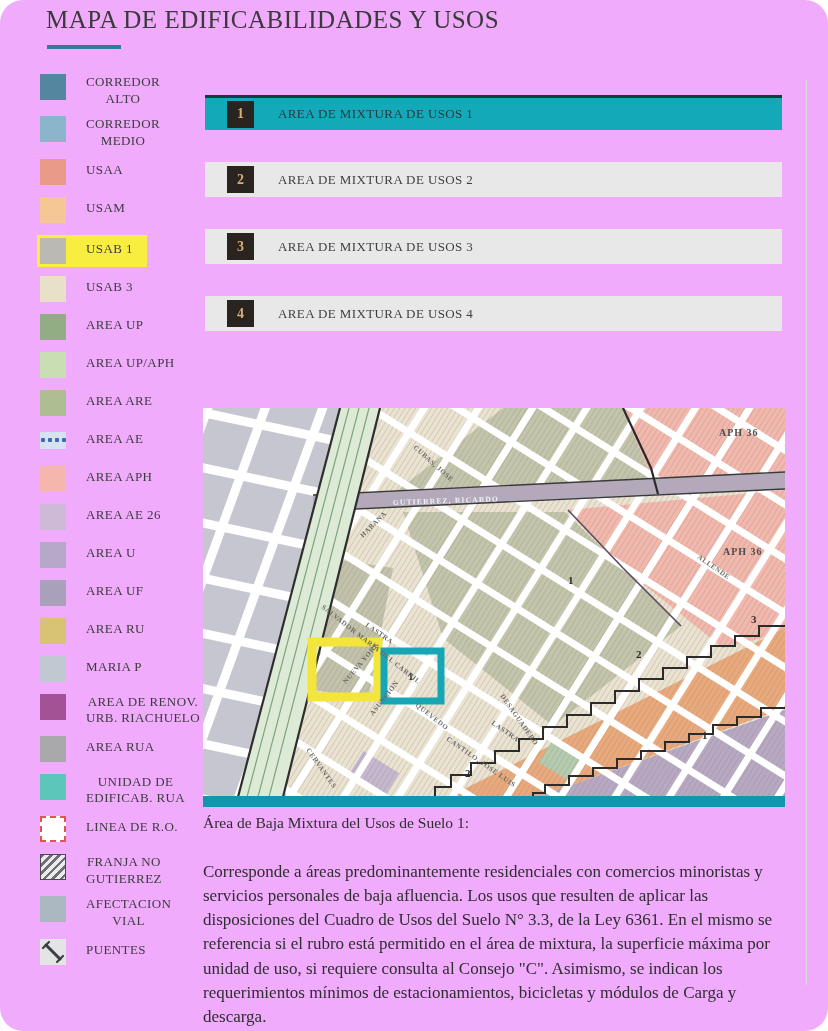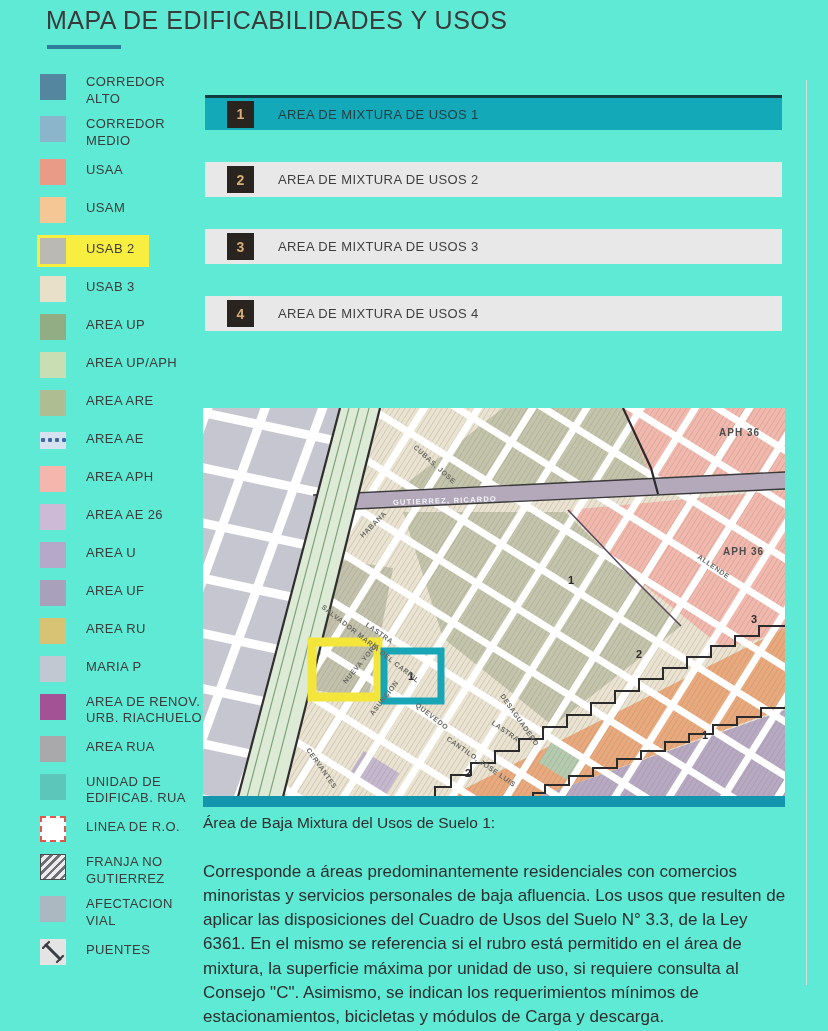--- a/index.html
+++ b/index.html
@@ -1,29 +1,29 @@
 <!DOCTYPE html>
 <html><head>
 <meta charset="utf-8">
 <style>
   html,body{margin:0;padding:0;background:#ffffff;}
   .page{
     position:relative; width:828px; height:1031px; overflow:hidden;
-    background:#5eead4; font-family:Liberation Sans, sans-serif; color:#3a3a3a;
+    background:#f0abfc; font-family:Liberation Serif, serif; color:#3a3a3a;border-radius:23px;
   }
   .page-edge{position:absolute; left:806px; top:80px; width:1px; height:905px; background:#dcdcdc;}
 
   
   .title{position:absolute; left:46px; top:6px; font-size:25px; letter-spacing:.5px; color:#3a3a3a; font-weight:400;}
   .title-underline{position:absolute; left:47px; top:45px; width:74px; height:4px; background:#2d7e99;}
 
   
   .legend{position:absolute; left:40px; top:74px; width:168px;}
   .legend-item{display:flex; align-items:flex-start; margin-bottom:12px; min-height:26px;}
-  .legend-item.two{margin-bottom:9px;}
+  .legend-item.two{margin-bottom:9px;text-align:center;}
   .legend-item.highlight{background:#f8ee3f; width:fit-content; padding:3px 14px 3px 3px; margin-left:-3px; margin-bottom:9px;}
   .swatch{flex:0 0 26px; width:26px; height:26px; margin-right:20px; position:relative;}
   .legend-label{font-size:13px; line-height:1.28; letter-spacing:.4px; color:#3c3c3c; white-space:pre-line; padding-top:3px;}
   .legend-item.two .legend-label{padding-top:0;}
   
   .swatch.dots{height:17px; margin-top:4px; background:#d7e2f1; display:flex; align-items:center; justify-content:center; gap:3px;}
   .swatch.dots i{width:4px; height:4px; background:#3f69ae; border-radius:1px; display:block;}
   .swatch.dashed{background:#fff; border:2px dashed #e0564a; box-sizing:border-box;}
   .swatch.hatch{background:repeating-linear-gradient(135deg,#6c7076 0 2.5px,#eceaea 2.5px 6px); border:1.5px solid #4a4a4a; box-sizing:border-box;}
   .swatch.bridge{background:#e4e4e4;}
@@ -72,21 +72,21 @@
       <div class="legend-item">
         <span class="swatch" style="background: rgb(233, 155, 135);"></span>
         <span class="legend-label">USAA</span>
       </div>
       <div class="legend-item">
         <span class="swatch" style="background: rgb(244, 199, 149);"></span>
         <span class="legend-label">USAM</span>
       </div>
       <div class="legend-item highlight">
         <span class="swatch" style="background: rgb(186, 185, 179);"></span>
-        <span class="legend-label">USAB 2</span>
+        <span class="legend-label">USAB 1</span>
       </div>
       <div class="legend-item">
         <span class="swatch" style="background: rgb(233, 224, 202);"></span>
         <span class="legend-label">USAB 3</span>
       </div>
       <div class="legend-item">
         <span class="swatch" style="background: rgb(146, 173, 131);"></span>
         <span class="legend-label">AREA UP</span>
       </div>
       <div class="legend-item">

